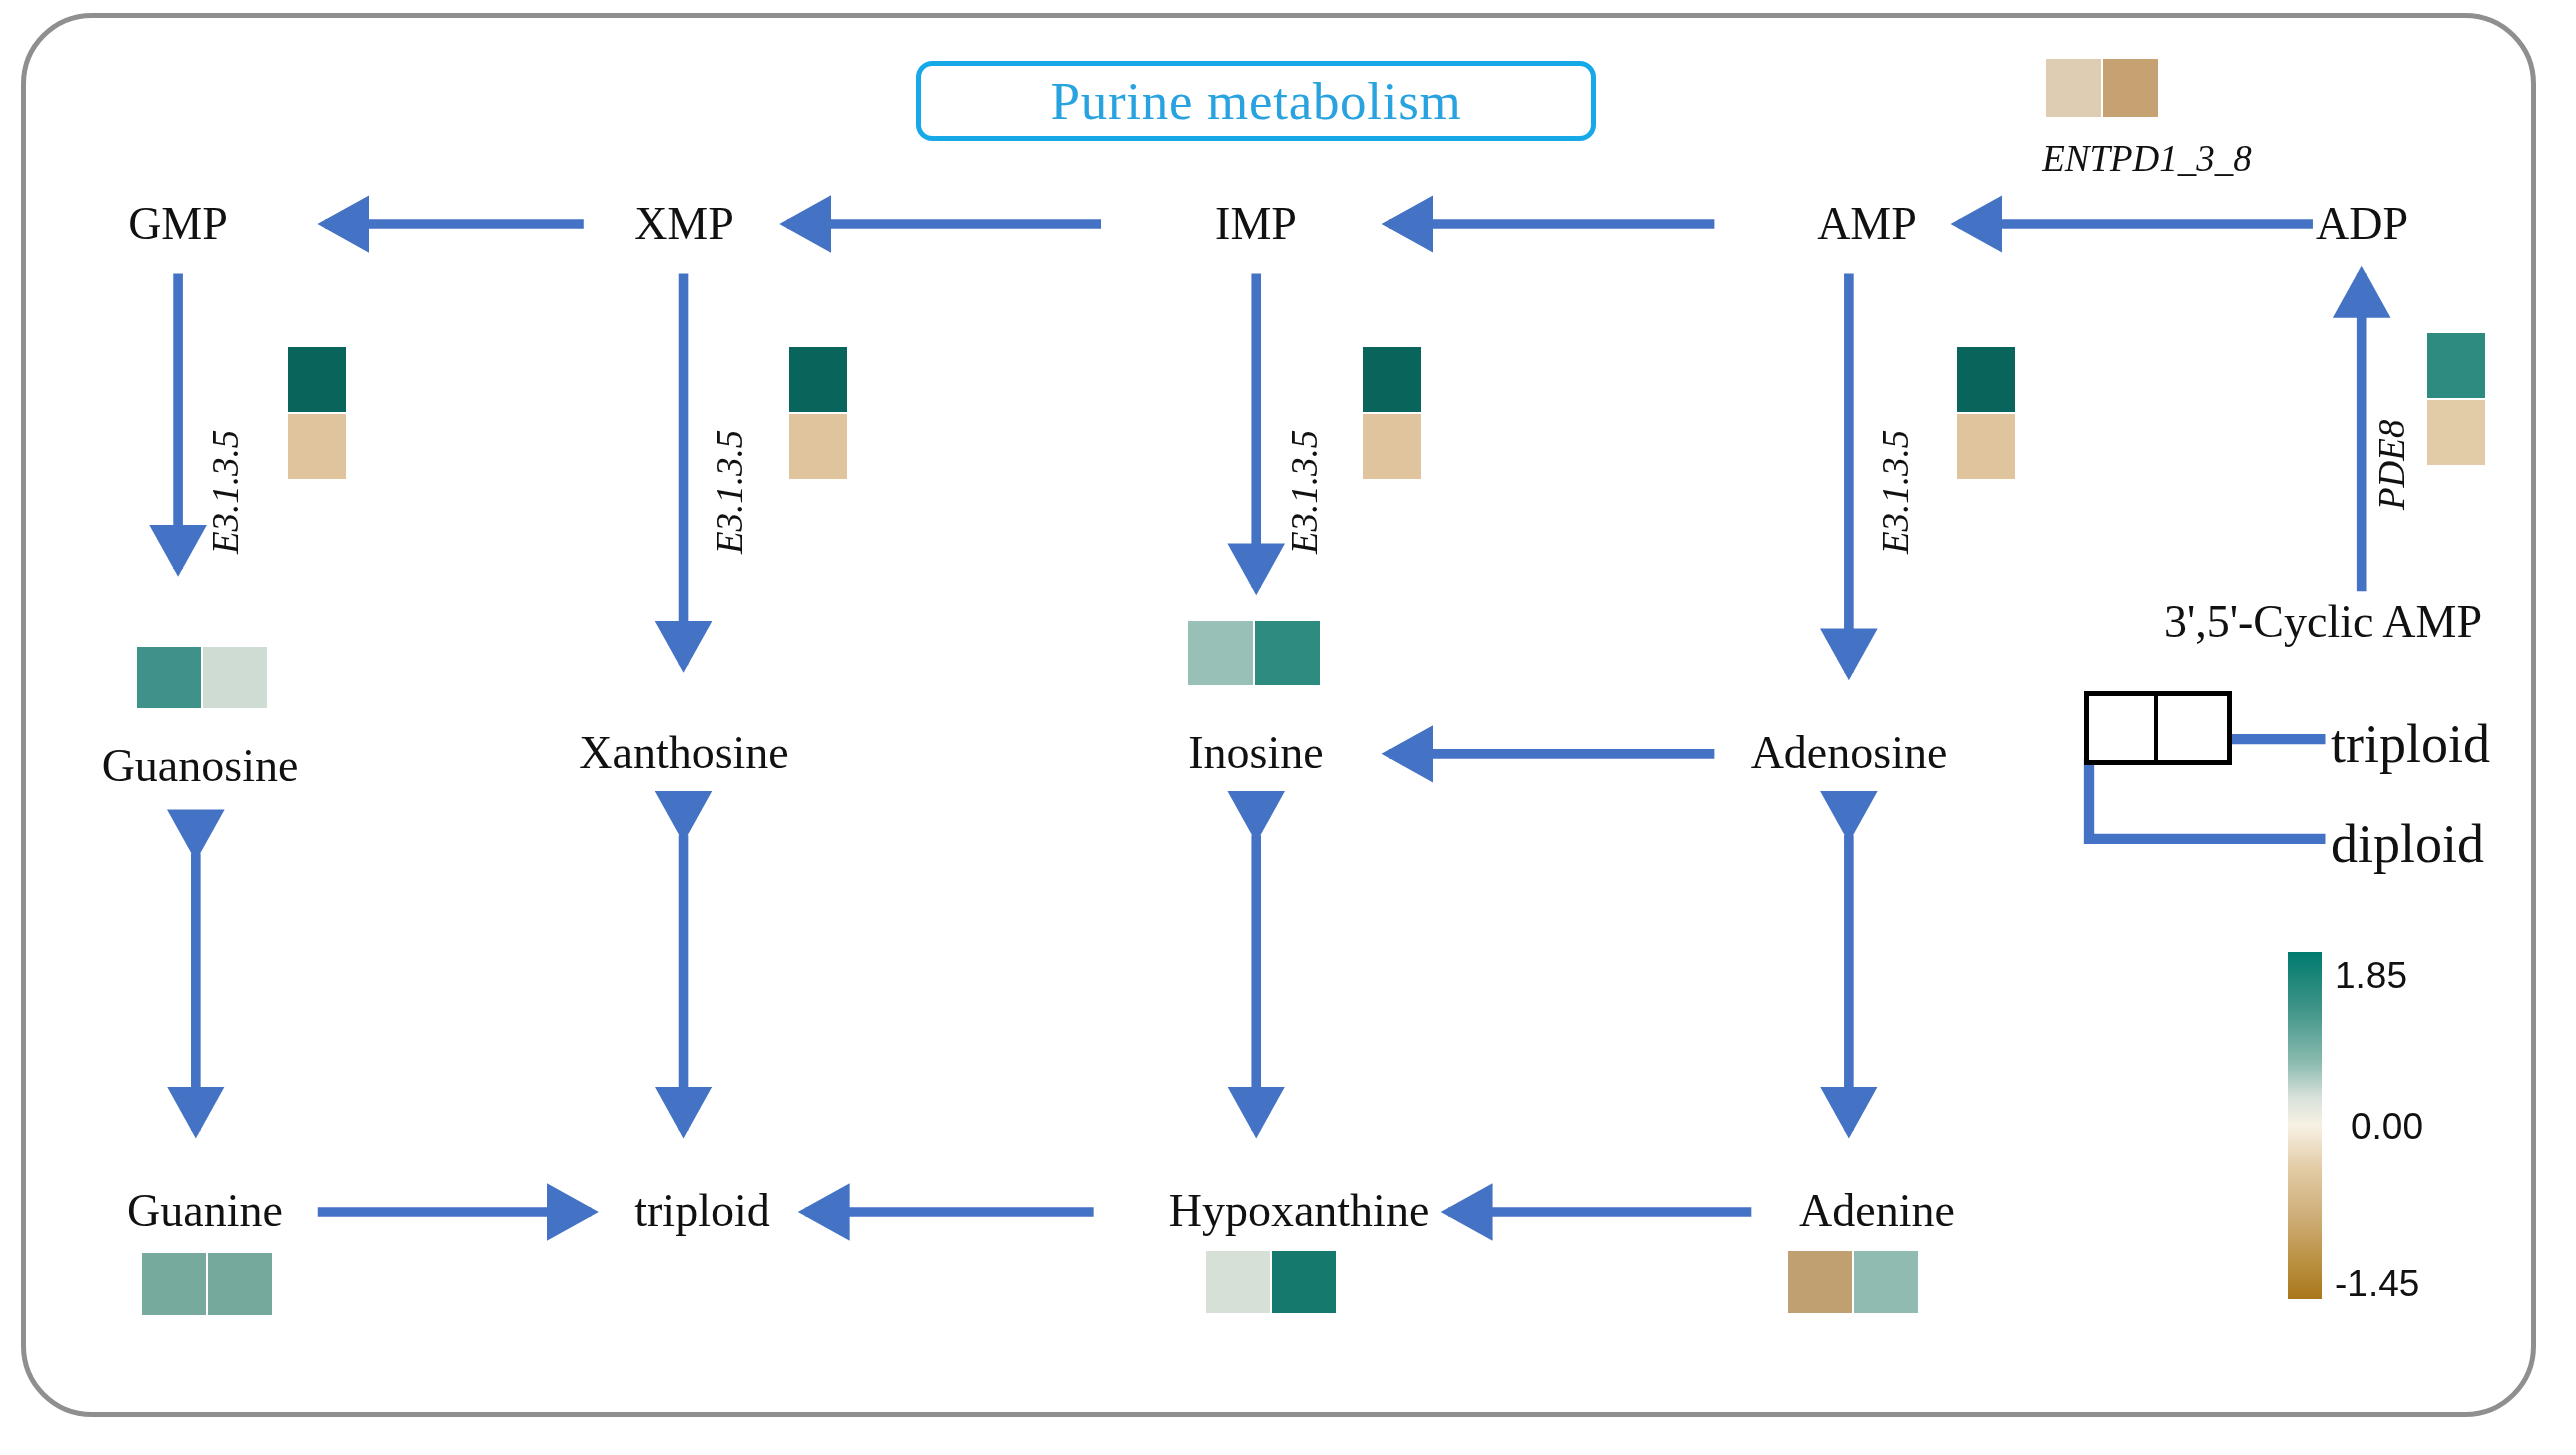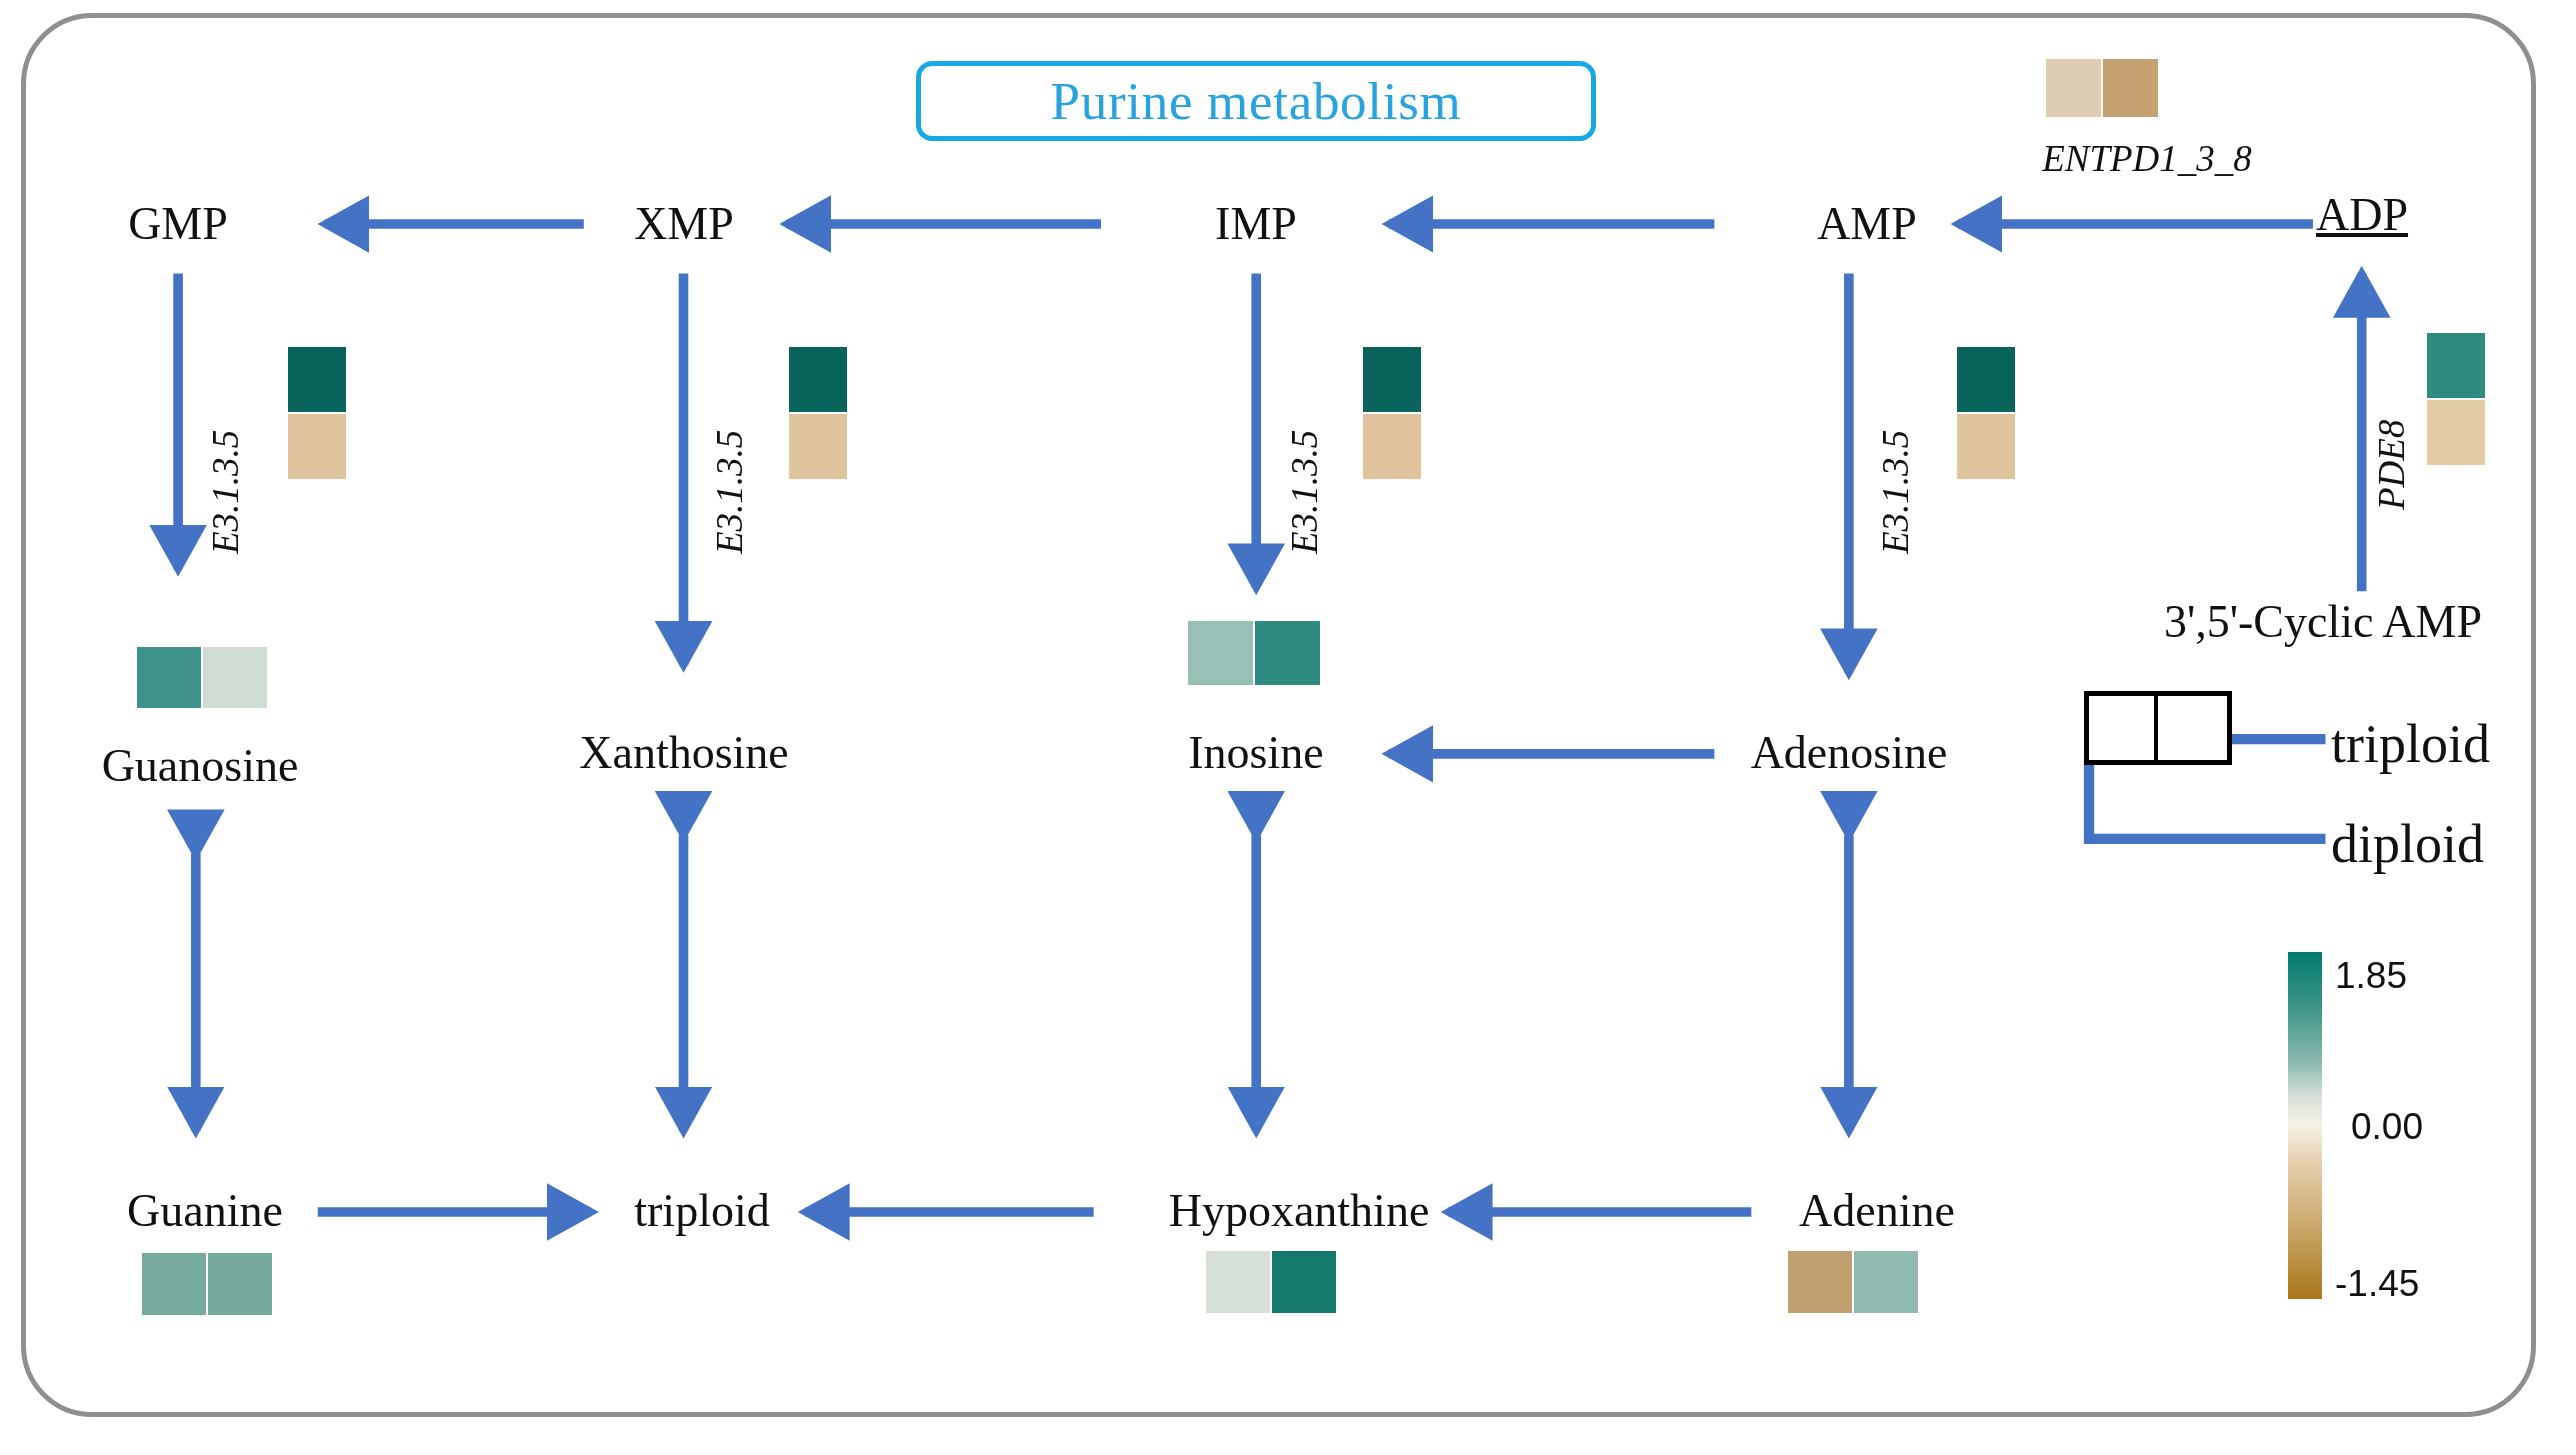--- a/index.html
+++ b/index.html
@@ -190,21 +190,21 @@
   </svg>
 
   <div class="title-box">
     <span class="title-text">Purine metabolism</span>
   </div>
 
   <div class="node" style="left:178px; top:201px;">GMP</div>
   <div class="node" style="left:684px; top:201px;">XMP</div>
   <div class="node" style="left:1256px; top:201px;">IMP</div>
   <div class="node" style="left:1849px; top:201px;margin-left:18px;">AMP</div>
-  <div class="node" style="left:2362px; top:192px;text-decoration:underline;">ADP</div>
+  <div class="node" style="left:2362px; top:201px;">ADP</div>
 
   <div class="node" style="left:200px; top:743px;">Guanosine</div>
   <div class="node" style="left:684px; top:730px;">Xanthosine</div>
   <div class="node" style="left:1256px; top:730px;">Inosine</div>
   <div class="node" style="left:1849px; top:730px;">Adenosine</div>
   <div class="node" style="left:2323px; top:599px;">3',5'-Cyclic AMP</div>
 
   <div class="node" style="left:205px; top:1188px;">Guanine</div>
   <div class="node" style="left:702px; top:1188px;">triploid</div>
   <div class="node" style="left:1299px; top:1188px;">Hypoxanthine</div>

